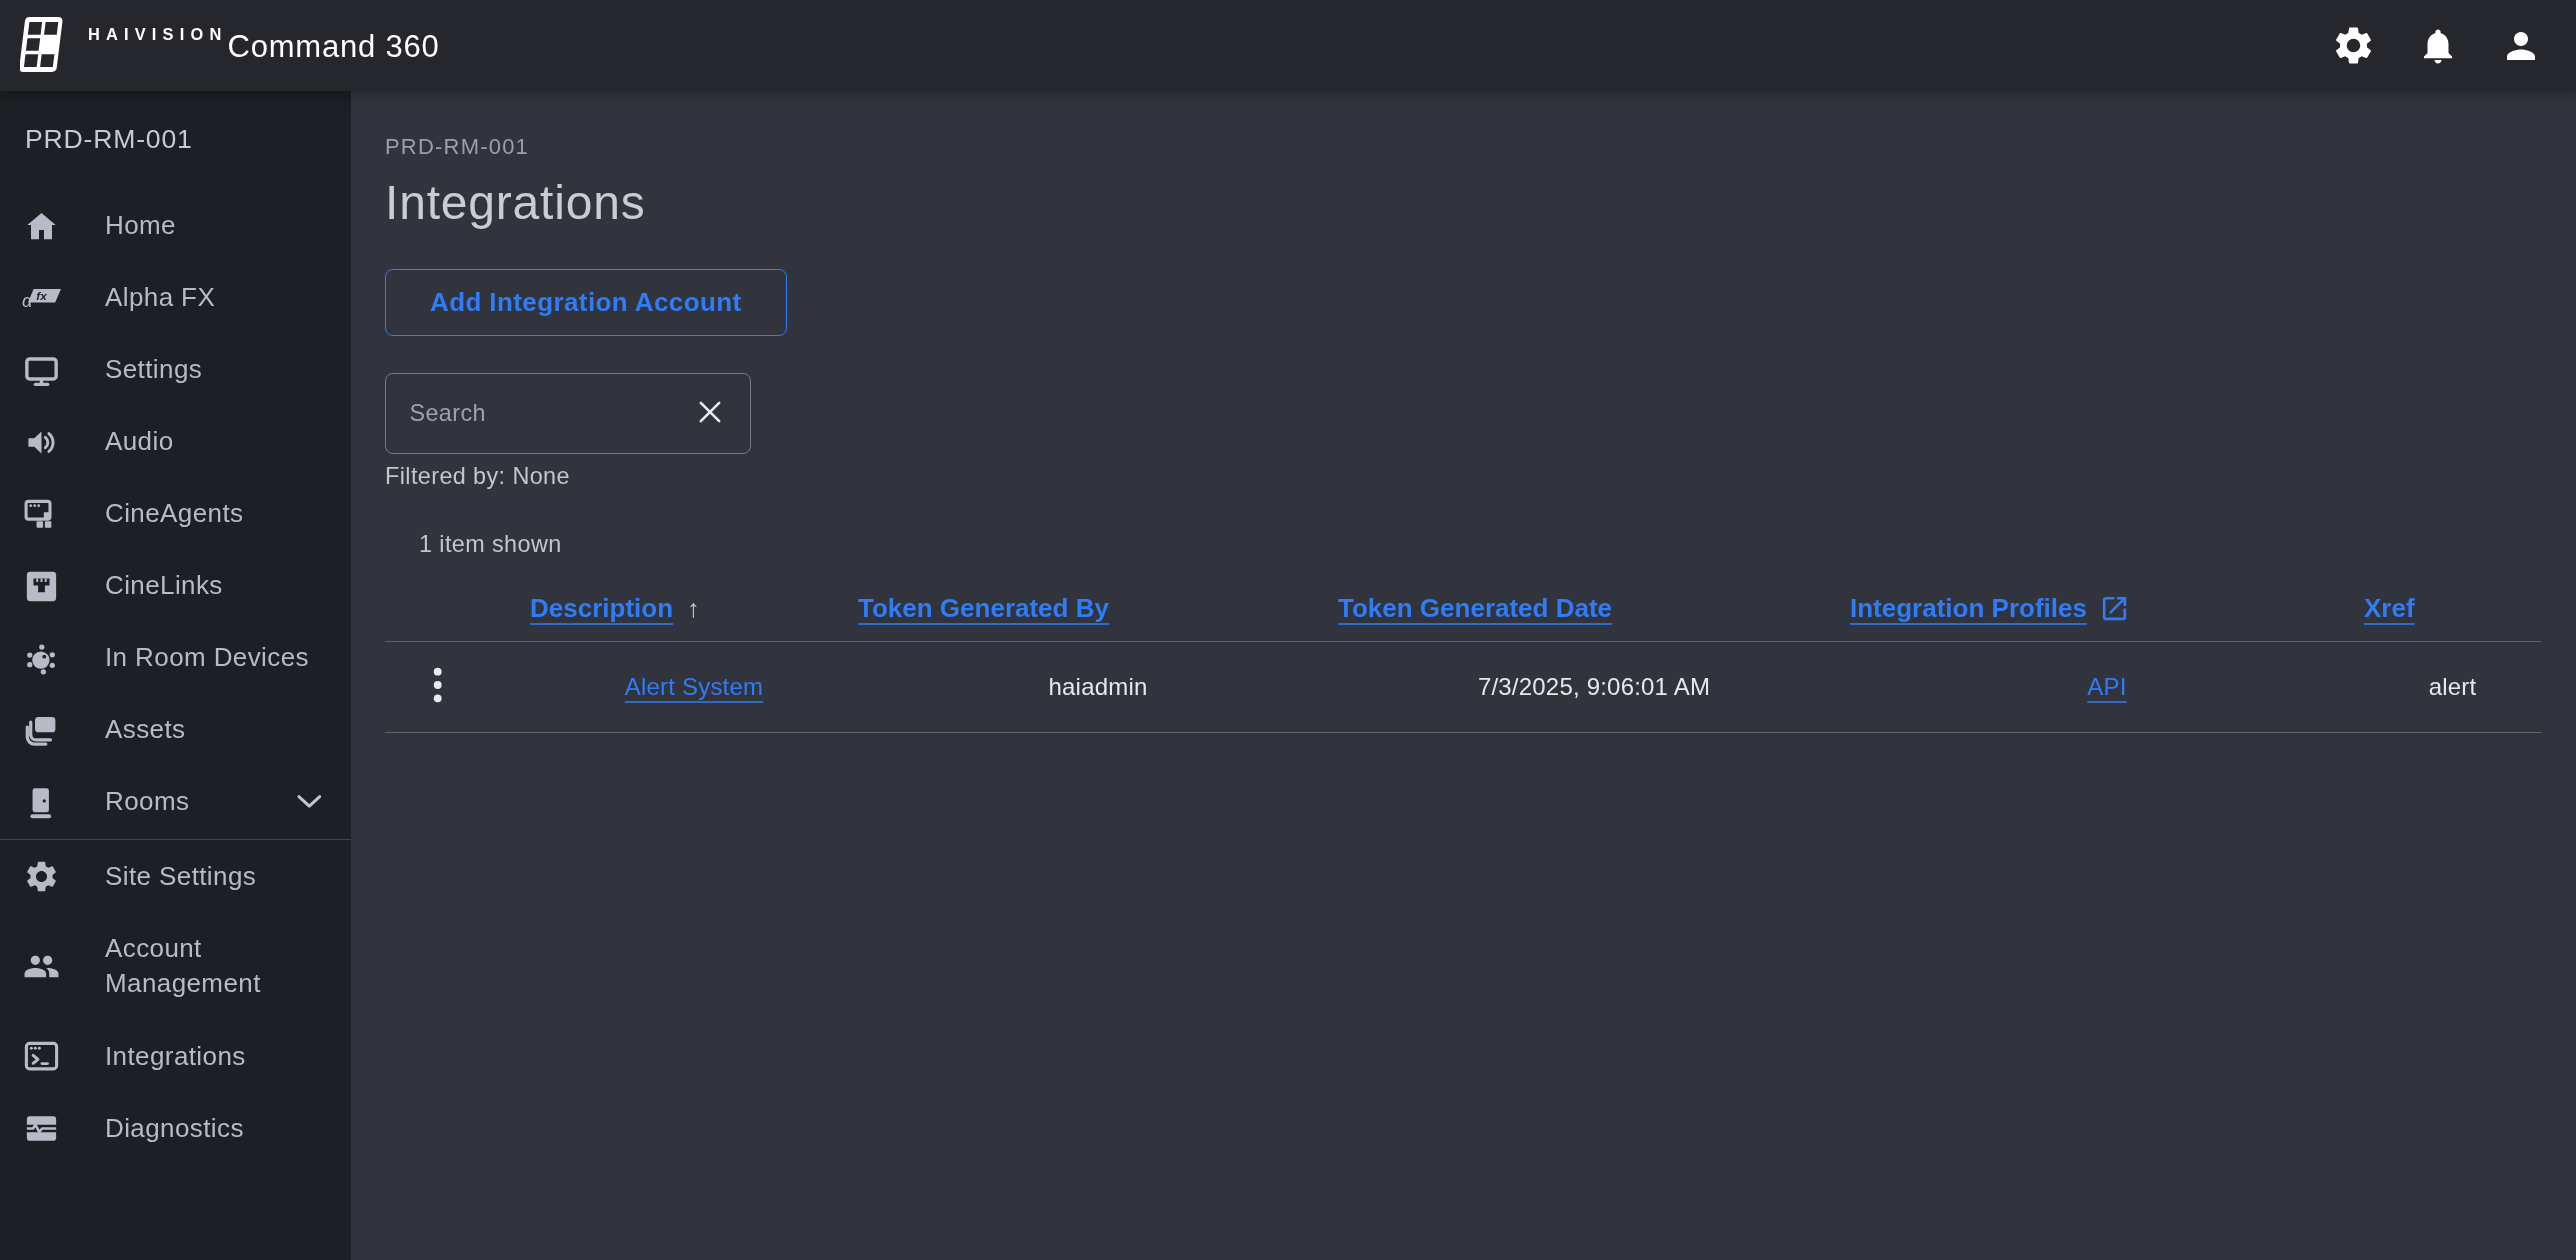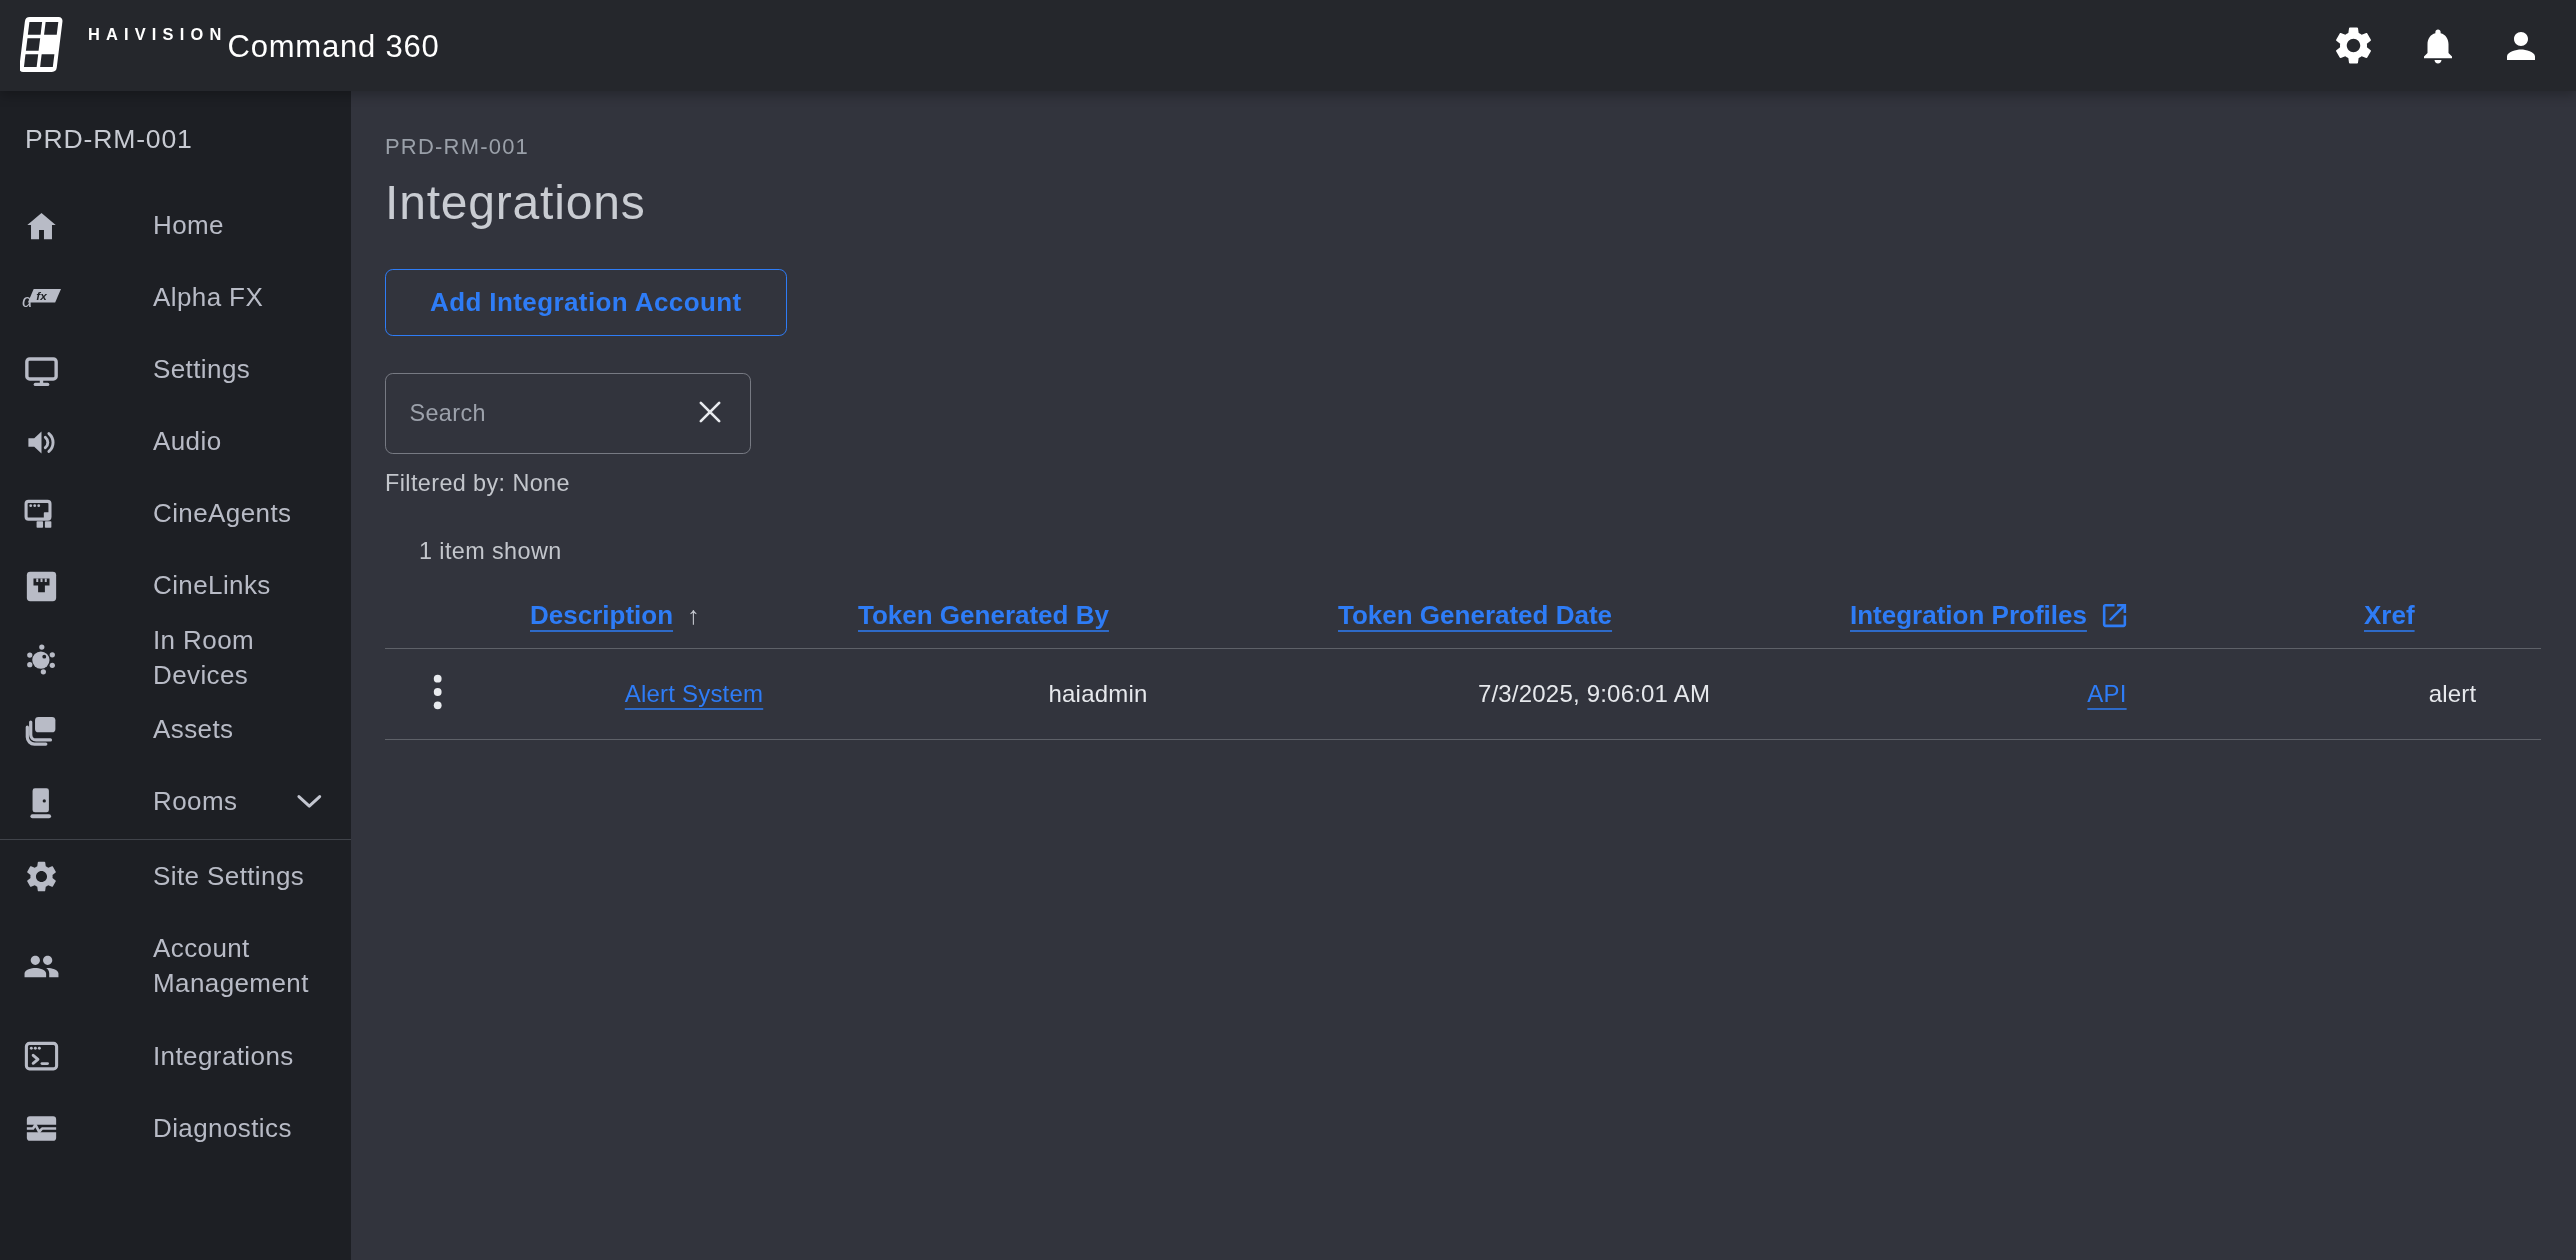--- a/index.html
+++ b/index.html
@@ -26,38 +26,38 @@
   .brand-large{color:#fff;font-size:31px;font-weight:400;letter-spacing:0.8px;line-height:1.1;margin-top:4px;}
   .topbar-actions{display:flex;align-items:center;gap:41px;}
   .icon-btn{background:none;border:none;cursor:pointer;display:flex;align-items:center;justify-content:center;padding:0;}
   .icon-btn svg{display:block;}
 
   
   .shell{flex:1;display:flex;min-height:0;}
   .sidebar{width:351px;flex:0 0 351px;background:var(--sidebar-bg);padding-top:33px;}
   .sidebar-title{padding-left:25px;font-size:26.6px;color:#c7cad2;letter-spacing:0.8px;}
   .nav{margin-top:35px;display:flex;flex-direction:column;}
-  .nav-item{display:flex;align-items:center;min-height:72px;padding:0 28px 0 22px;cursor:pointer;text-decoration:none;gap:48px;}
+  .nav-item{display:flex;align-items:center;min-height:72px;padding:0 28px 0 22px;cursor:pointer;text-decoration:none;}
   .nav-item.tall{min-height:108px;}
   .nav-icon{width:39px;height:39px;flex:0 0 39px;display:flex;align-items:center;justify-content:center;color:var(--sidebar-fg);}
   .nav-icon svg{display:block;}
   .nav-label{margin-left:44px;font-size:26px;color:var(--sidebar-fg);letter-spacing:0.4px;max-width:212px;line-height:1.35;}
   .nav-chevron{margin-left:auto;display:flex;align-items:center;color:#c3c6d0;}
   .nav-divider{height:0.8px;background:var(--sidebar-div);margin:0.8px 0;}
 
   
   .main{flex:1;min-width:0;padding:45px 34px 0 34px;background:var(--main-bg);}
   .breadcrumb{font-size:22px;color:var(--muted);letter-spacing:1.2px;line-height:1;}
   .page-title{font-size:48px;font-weight:400;color:#c9ccd2;letter-spacing:0.8px;margin-top:19px;line-height:1.1;}
   .add-btn{display:inline-block;margin-top:39px;height:67px;padding:0 44px;background:transparent;border:1.6px solid var(--blue);border-radius:7.8px;color:var(--blue);font-size:26px;font-family:inherit;letter-spacing:0.4px;cursor:pointer;font-weight:bold;}
   .search-box{margin-top:37px;width:366px;height:81px;border:1.6px solid #777a83;border-radius:7.8px;display:flex;align-items:center;padding:0 20.3px 0 23.4px;}
   .search-input{flex:1;min-width:0;background:transparent;border:none;outline:none;font-family:inherit;font-size:23.4px;color:#c8ccd3;letter-spacing:0.4px;}
   .search-input::placeholder{color:#9ca1ab;}
   .clear-btn{background:none;border:none;cursor:pointer;padding:4.7px;display:flex;}
-  .filtered{margin-top:16px;font-size:23.4px;color:#c3c6cc;letter-spacing:0.4px;}
+  .filtered{margin-top:9px;font-size:23.4px;color:#c3c6cc;letter-spacing:0.4px;}
   .items-shown{margin-top:41px;margin-left:34px;font-size:23.4px;color:#c3c6cc;letter-spacing:0.4px;}
 
   
   .table{margin-top:35px;width:2156px;text-align:center;}
   .thead,.trow{display:grid;grid-template-columns:145px 328px 480px 512px 514px 1fr;align-items:center;}
   .thead{padding-bottom:17px;border-bottom:0.8px solid var(--divider);}
   .th{font-size:26px;font-weight:700;color:var(--blue);display:flex;align-items:center;}
   .th a{color:var(--blue);text-decoration:underline;text-decoration-thickness:2.3px;text-underline-offset:6.2px;text-decoration-color:rgba(46,124,246,.75);cursor:pointer;}
   .sort{margin-left:14px;font-size:25px;font-weight:400;color:#c6c9d0;}
   .ext-icon{margin-left:12.5px;display:flex;}

